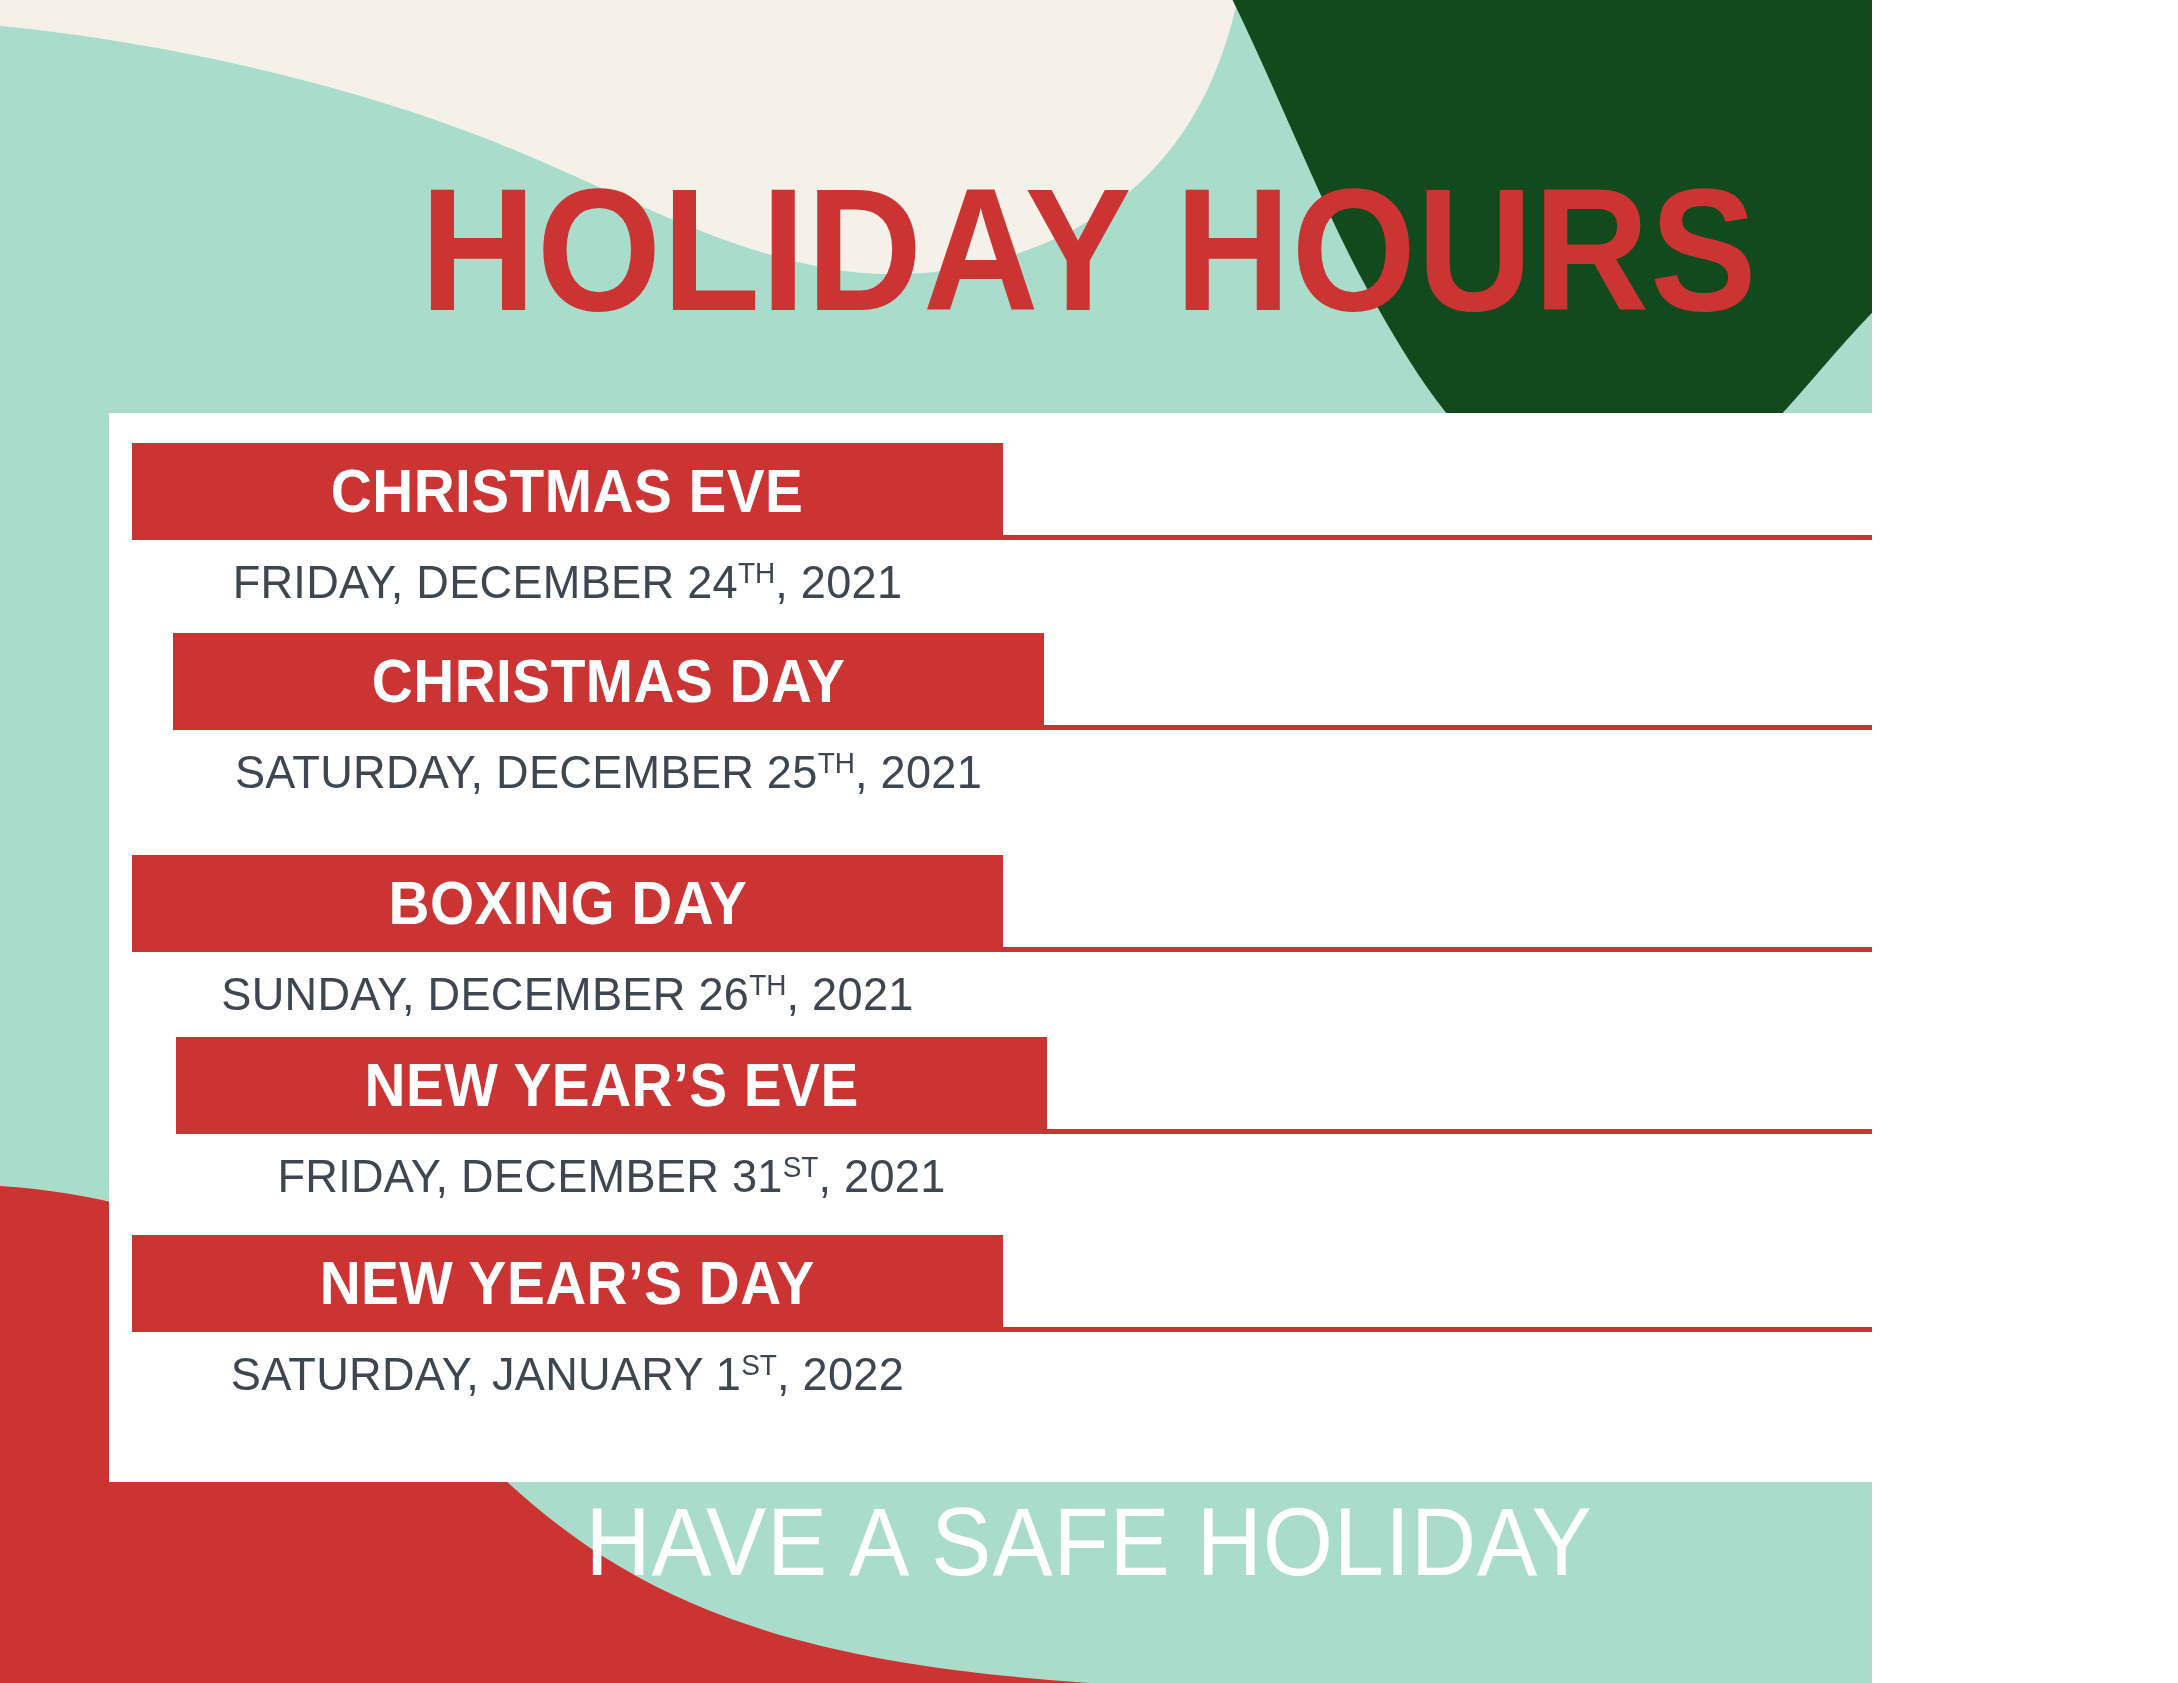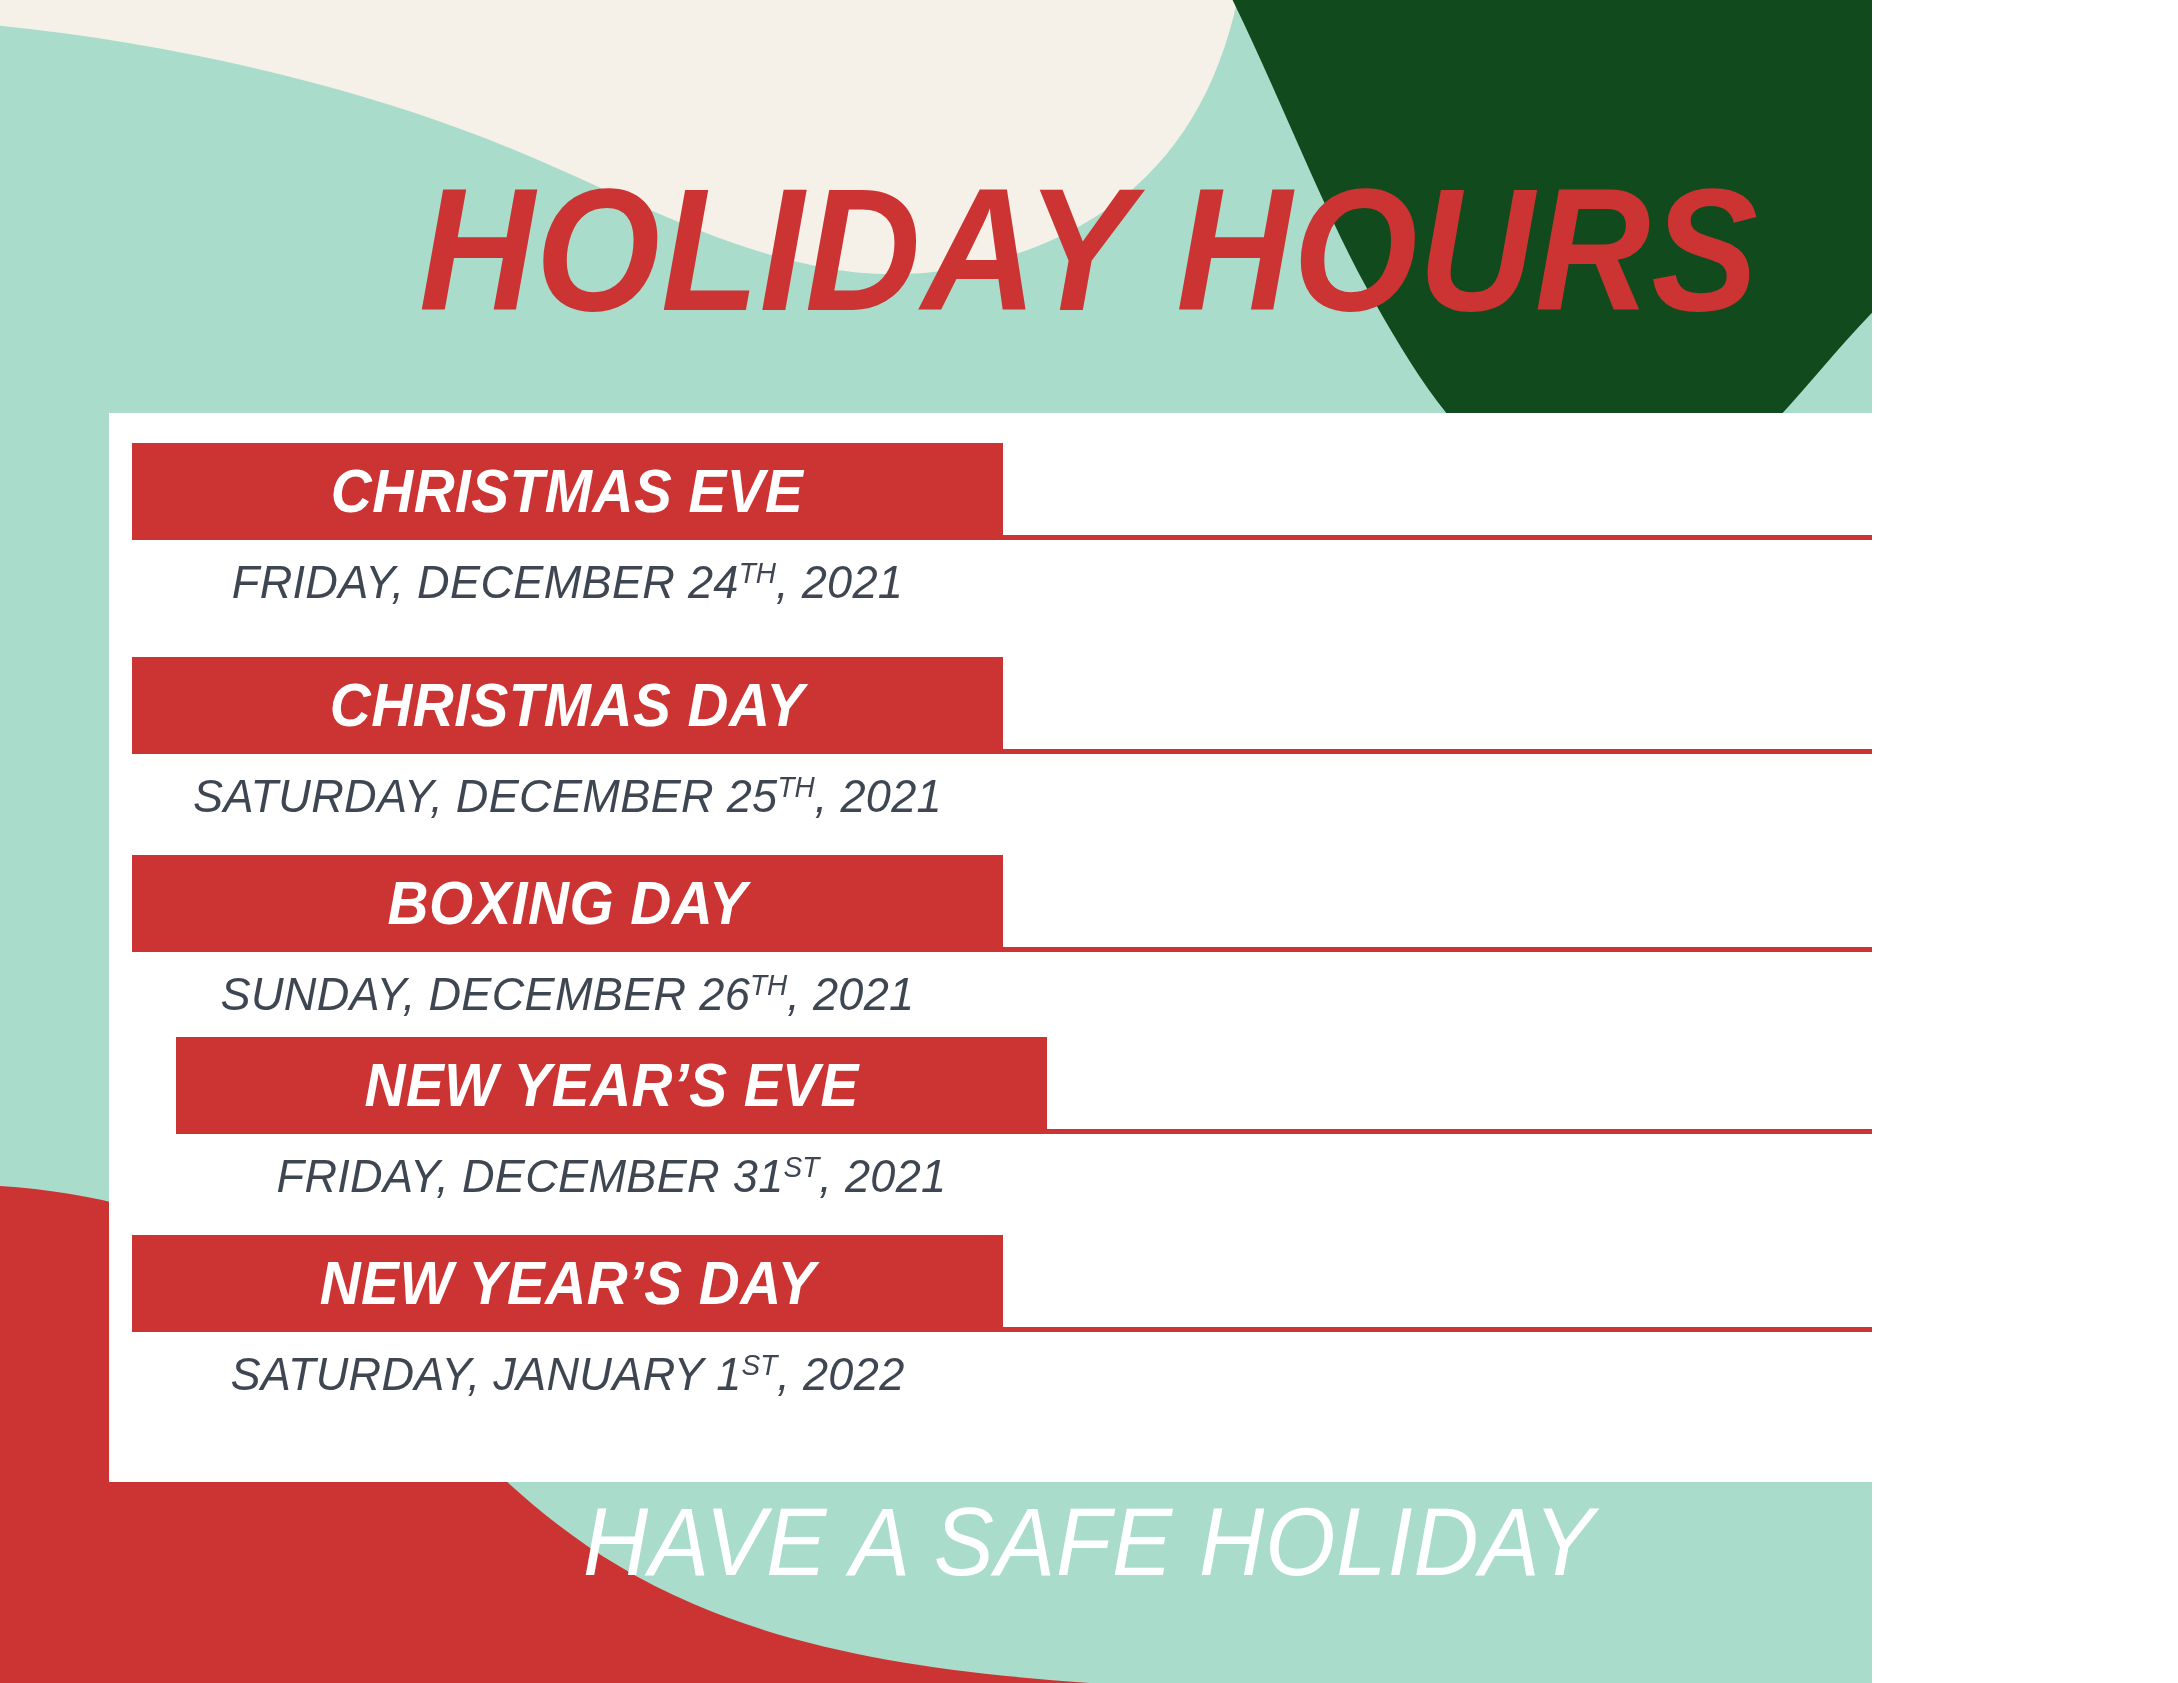--- a/index.html
+++ b/index.html
@@ -7,21 +7,20 @@
     padding: 0;
     background: #ffffff;
   }
   #poster {
     position: relative;
     width: 1872px;
     height: 1683px;
     overflow: hidden;
     background: #A9DCCB;
     font-family: "Liberation Sans", sans-serif;
-    font-style: italic;
   }
 
   
   .bg-svg {
     position: absolute;
     left: 0; top: 0;
     width: 2178px;
     height: 1683px;
     display: block;
   }
@@ -55,21 +54,21 @@
   }
 
   
   .row {
     position: absolute;
     left: 0;
     width: 1978px;
     height: 198px;
   }
   .row-0 { top: 30px; }
-  .row-1 { top: 244px; }
+  .row-1 { top: 220px; margin-left: 41px; }
   .row-2 { top: 442px; }
   .row-3 { top: 624px; margin-left: 44px; }
   .row-4 { top: 822px; }
 
   
   .bar {
     position: absolute;
     left: 23px;
     top: 0;
     width: 871px;

